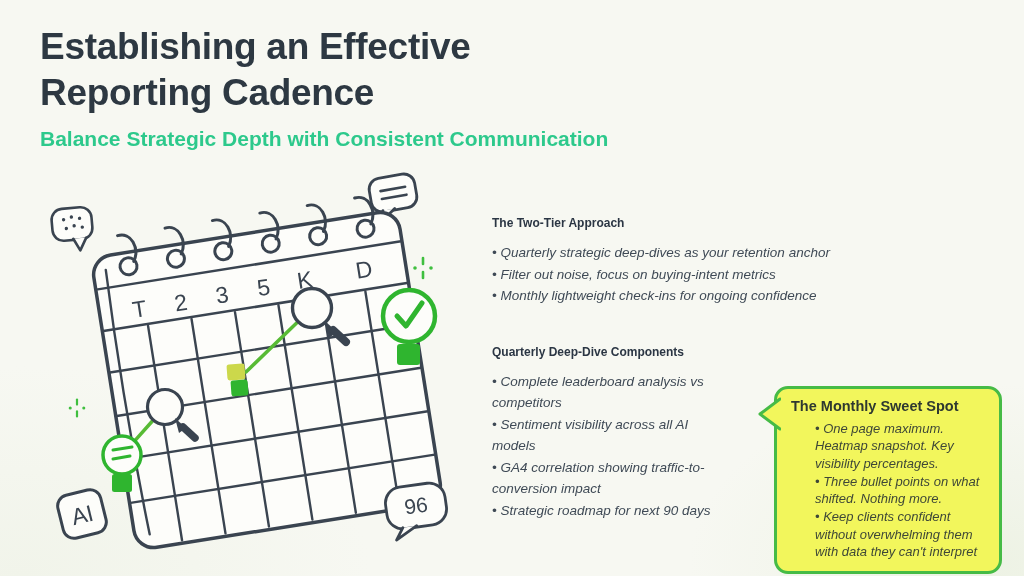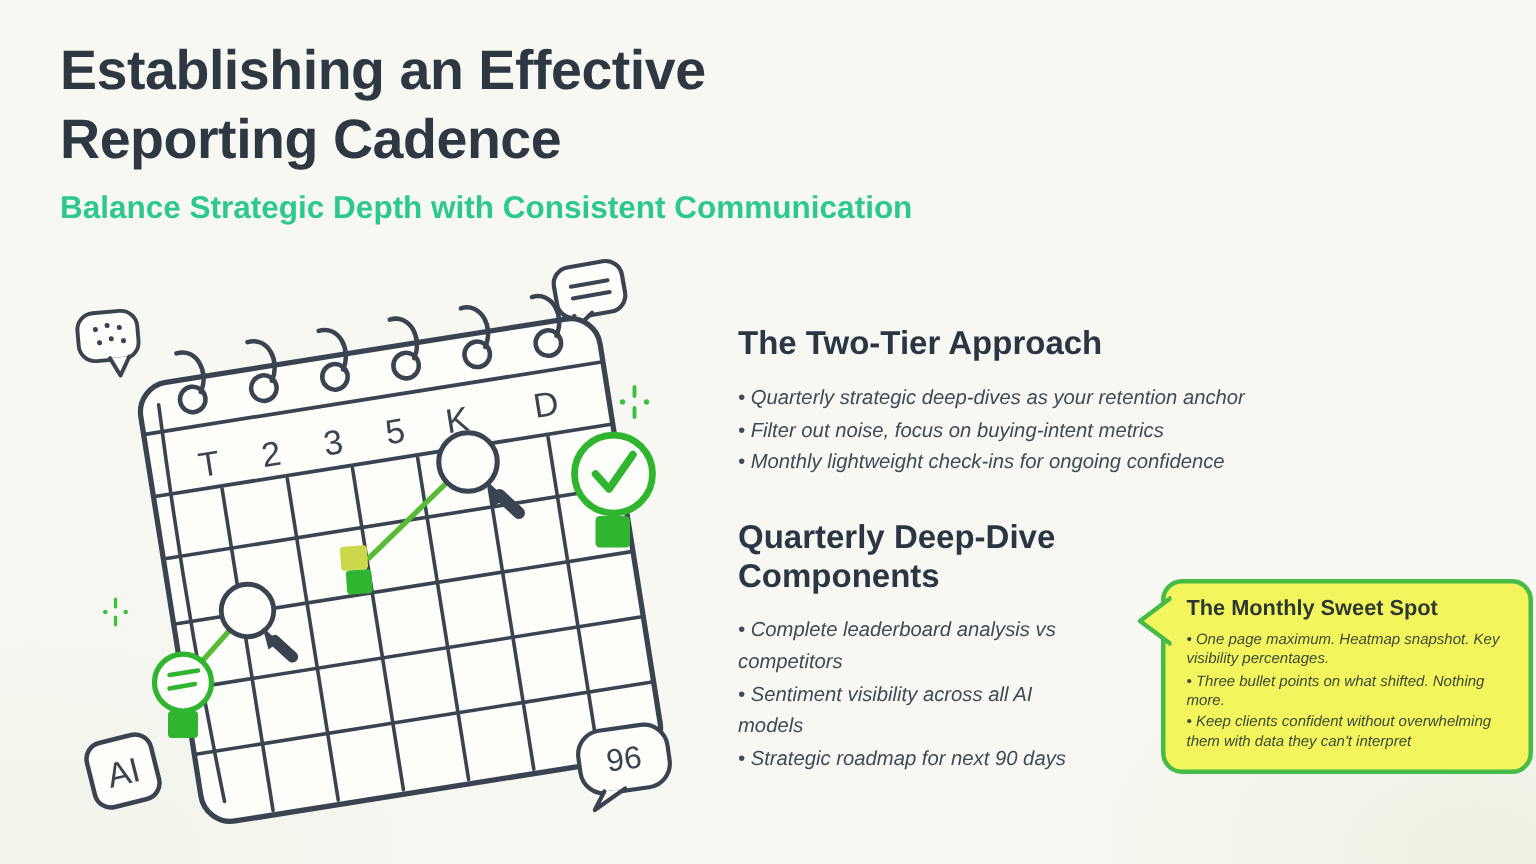--- a/index.html
+++ b/index.html
@@ -16,34 +16,34 @@
     position:absolute; left:40px; top:24px;
     font-size:37px; font-weight:bold; line-height:1.24;
     color:#2d3842; letter-spacing:-0.3px; white-space:pre-line;
   }
   .subtitle {
     position:absolute; left:40px; top:127px;
     font-size:21px; font-weight:bold; color:#2dc98c;
   }
   .illus { position:absolute; left:26px; top:162px; }
   .section { position:absolute; }
-  .section h2 { font-size:22px; font-weight:bold; color:#2b3644; margin:0 0 13px 0; }
+  .section h2 { font-size:12px; font-weight:bold; color:#2b3644; margin:0 0 13px 0; }
   .bullets { font-size:13.5px; color:#3f4a56; line-height:1.52;font-style:italic; }
   .bullets .bullet { margin:0 0 1px 0; }
   .bullet::before { content:"• "; }
   .two-tier { left:492px; top:216px; width:396px; }
   .deep-dive { left:492px; top:345px; width:240px; }
   .deep-dive .bullets { line-height:1.55; }
   .callout {
-    position:absolute; left:774px; top:386px; width:248px;
+    position:absolute; left:774px; top:386px; width:228px;
     background:#f2f65c; border:3px solid #46bb46; border-radius:14px;
     padding:9px 12px 10px 14px;
   }
   .callout h3 { font-size:14.5px; font-weight:bold; color:#2e3830; margin:0 0 6px 0; }
-  .callout .bullets { font-size:10px; line-height:1.33; color:#3e4737; }
+  .callout .bullets { font-size:13px; line-height:1.33; color:#3e4737;margin-left:24px; }
   .callout-tail { position:absolute; left:-20px; top:8px; }
 </style>
 </head>
 <body>
 
 <div class="slide">
 
   <div class="title">Establishing an Effective
 Reporting Cadence</div>
   <div class="subtitle">Balance Strategic Depth with Consistent Communication</div>
@@ -190,20 +190,21 @@
         <div class="bullet">Filter out noise, focus on buying-intent metrics</div>
         <div class="bullet">Monthly lightweight check-ins for ongoing confidence</div>
       </div>
   </div>
 
   <div class="section deep-dive">
     <h2>Quarterly Deep-Dive Components</h2>
     <div class="bullets">
         <div class="bullet">Complete leaderboard analysis vs competitors</div>
         <div class="bullet">Sentiment visibility across all AI models</div>
+        <div class="bullet">GA4 correlation showing traffic-to-conversion impact</div>
         <div class="bullet">Strategic roadmap for next 90 days</div>
       </div>
   </div>
 
   <div class="callout">
     <svg class="callout-tail" width="24" height="34" viewBox="0 0 24 34">
       <path d="M23,2 L3,17 L23,32" fill="#f2f65c" stroke="#46bb46" stroke-width="3" stroke-linejoin="round" stroke-linecap="round"></path>
     </svg>
     <h3>The Monthly Sweet Spot</h3>
     <div class="bullets">

